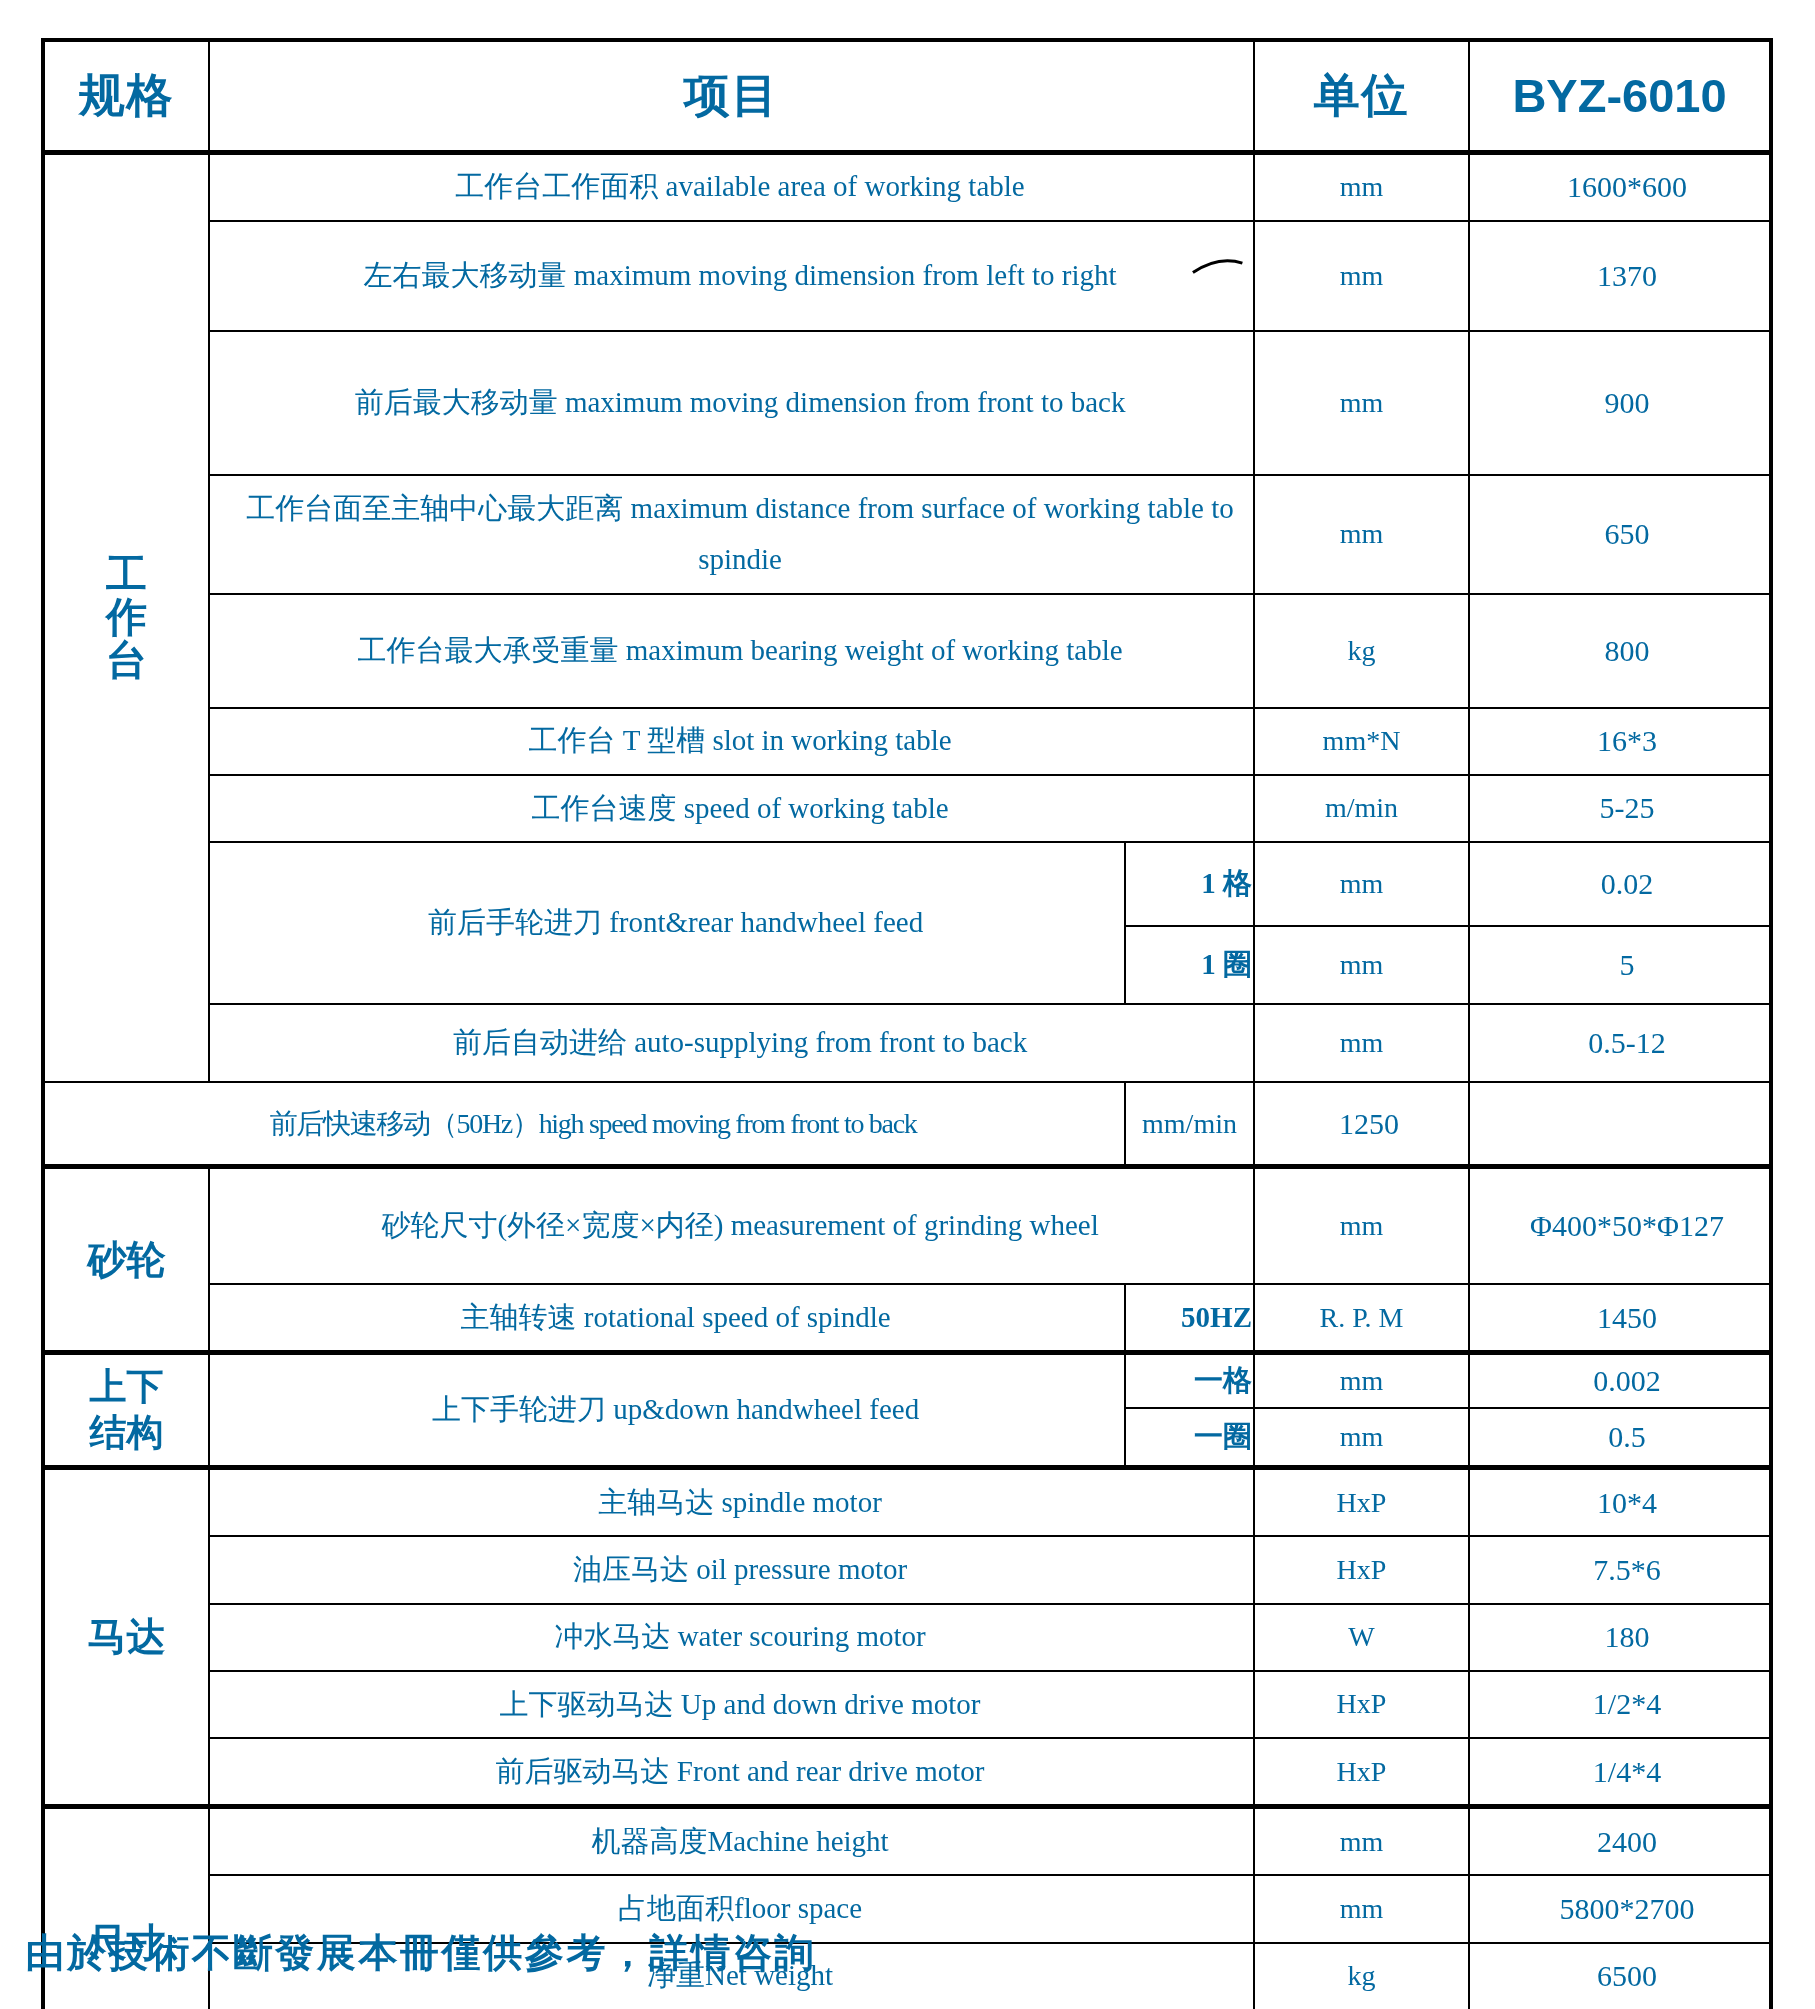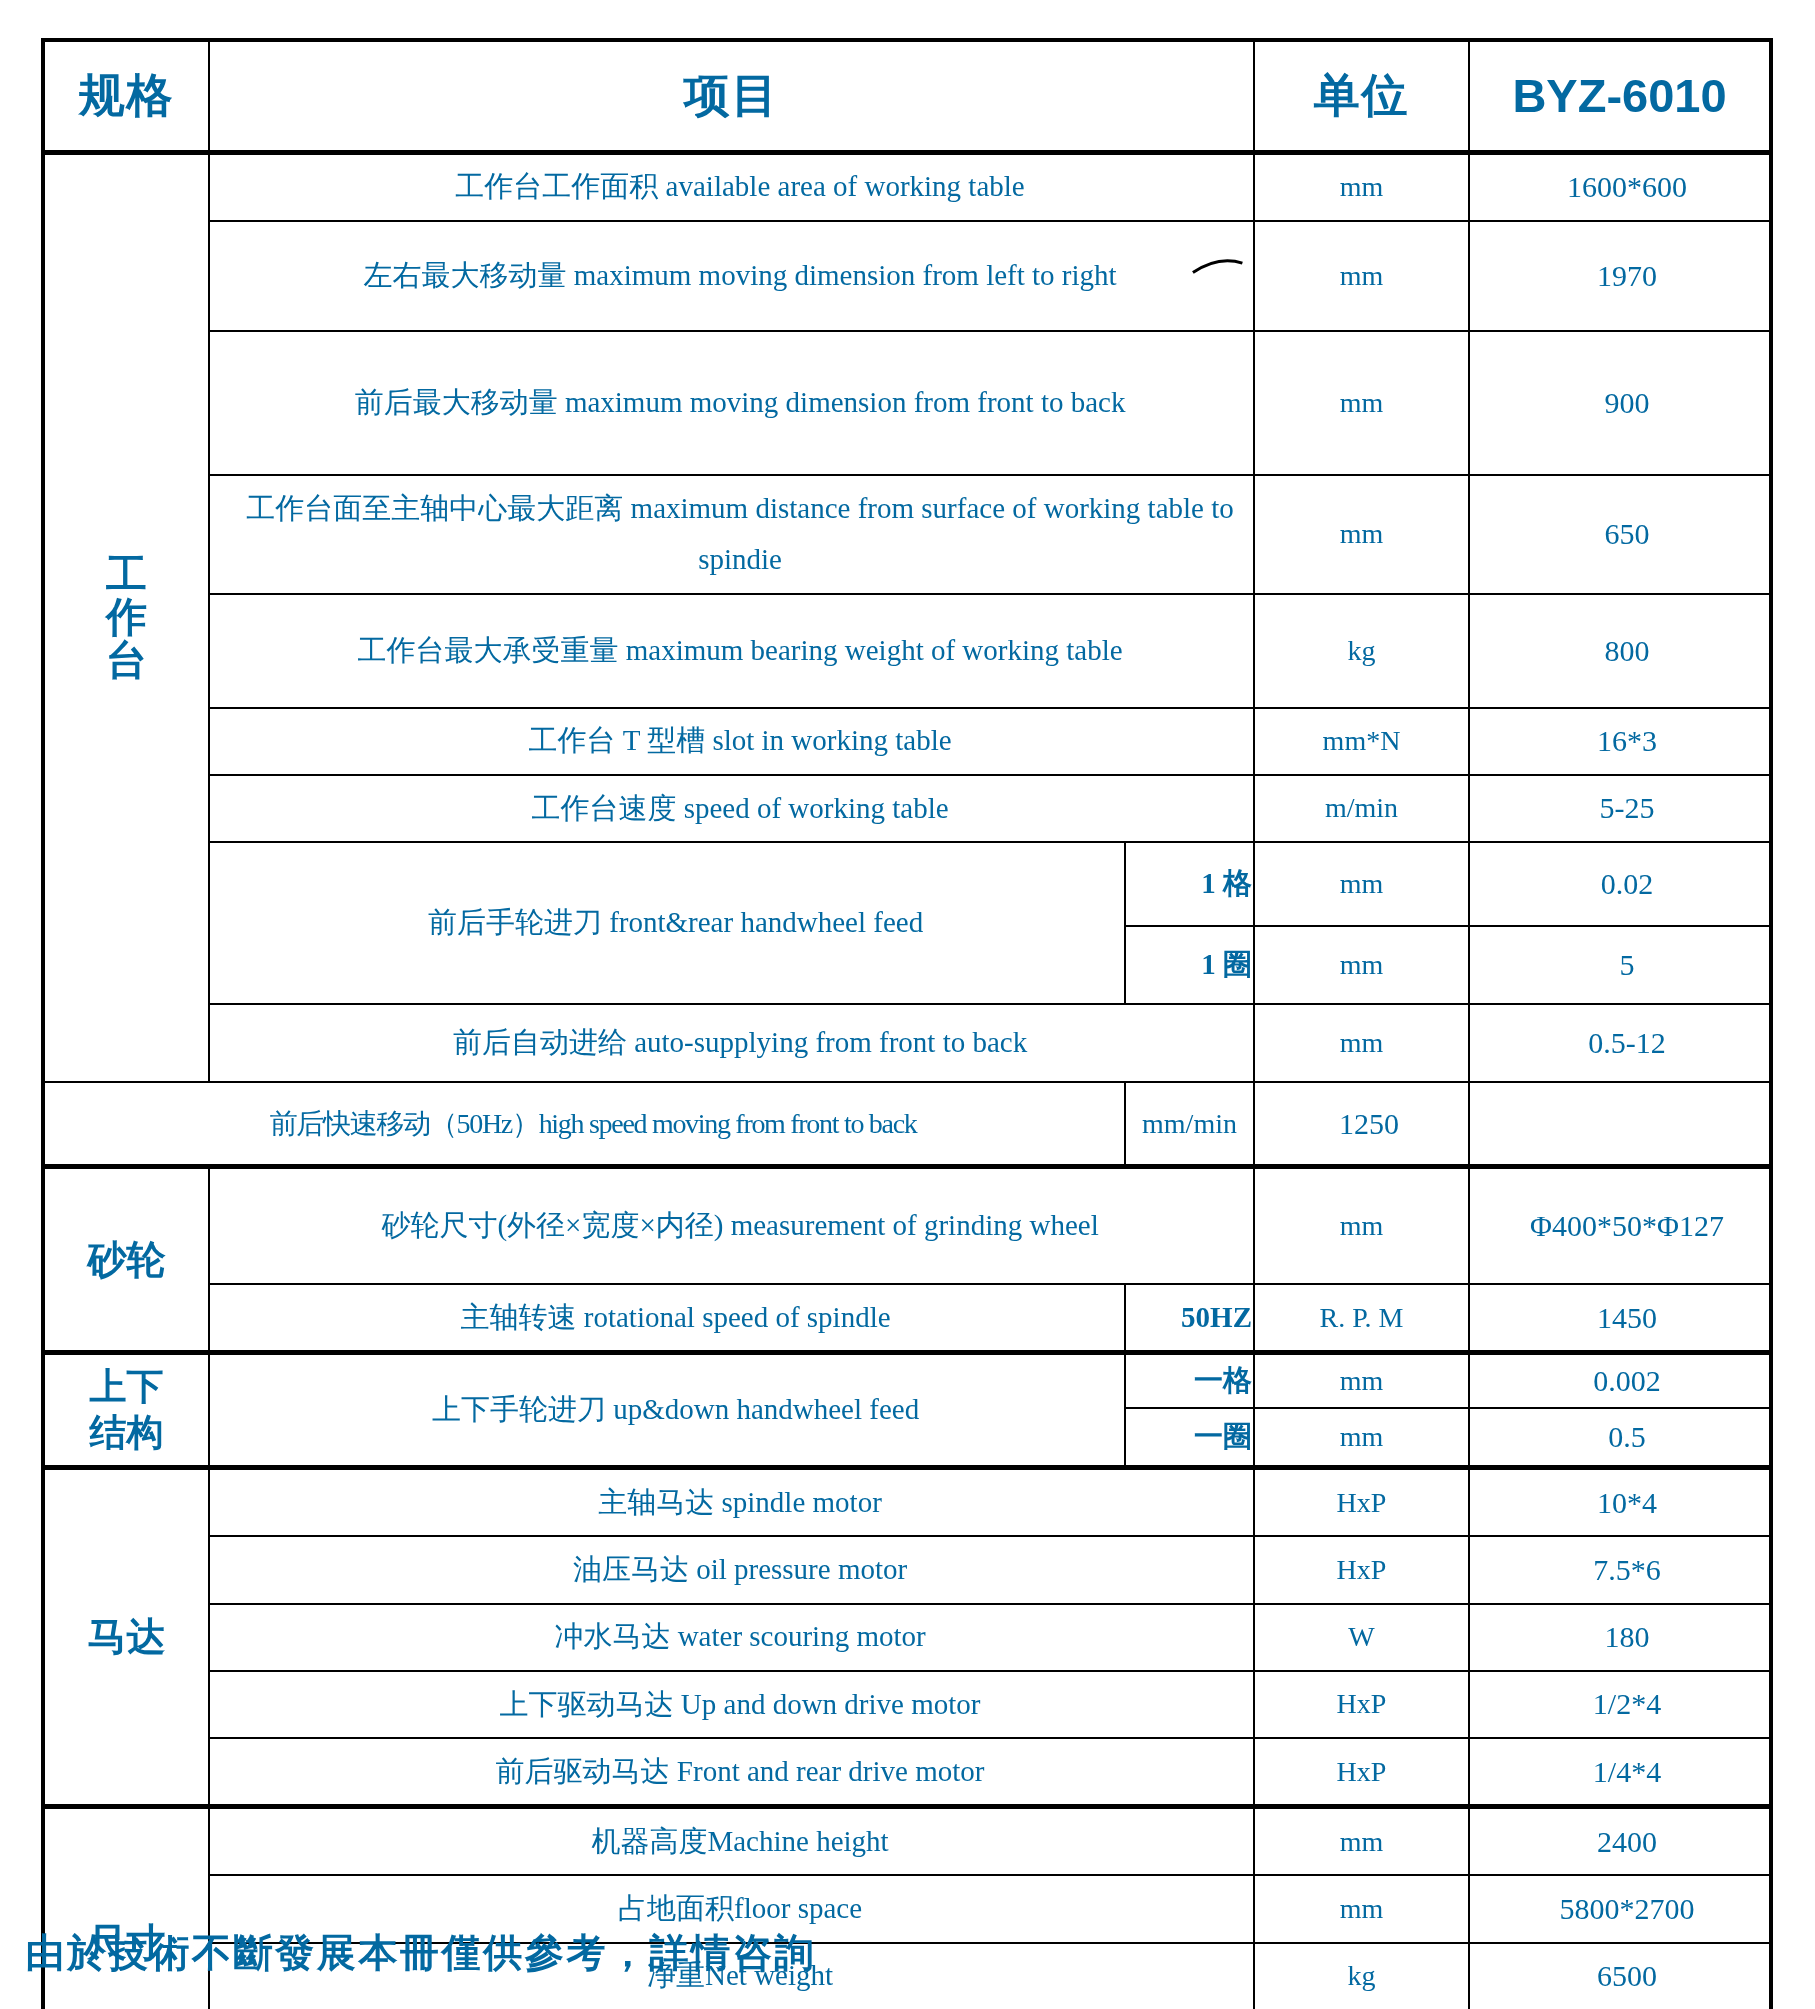--- a/index.html
+++ b/index.html
@@ -85,21 +85,21 @@
         <td class="group-cell g-vert" rowspan="10">工
 作
 台</td>
         <td class="c-label" colspan="2">工作台工作面积 available area of working table</td>
         <td class="c-unit">mm</td>
         <td class="c-value">1600*600</td>
       </tr>
       <tr style="height:110px">
         <td class="c-label" colspan="2">左右最大移动量 maximum moving dimension from left to right</td>
         <td class="c-unit">mm</td>
-        <td class="c-value">1970</td>
+        <td class="c-value">1370</td>
       </tr>
       <tr style="height:144px">
         <td class="c-label" colspan="2">前后最大移动量 maximum moving dimension from front to back</td>
         <td class="c-unit">mm</td>
         <td class="c-value">900</td>
       </tr>
       <tr style="height:112px">
         <td class="c-label" colspan="2">工作台面至主轴中心最大距离 maximum distance from surface of working table to spindie</td>
         <td class="c-unit">mm</td>
         <td class="c-value">650</td>

